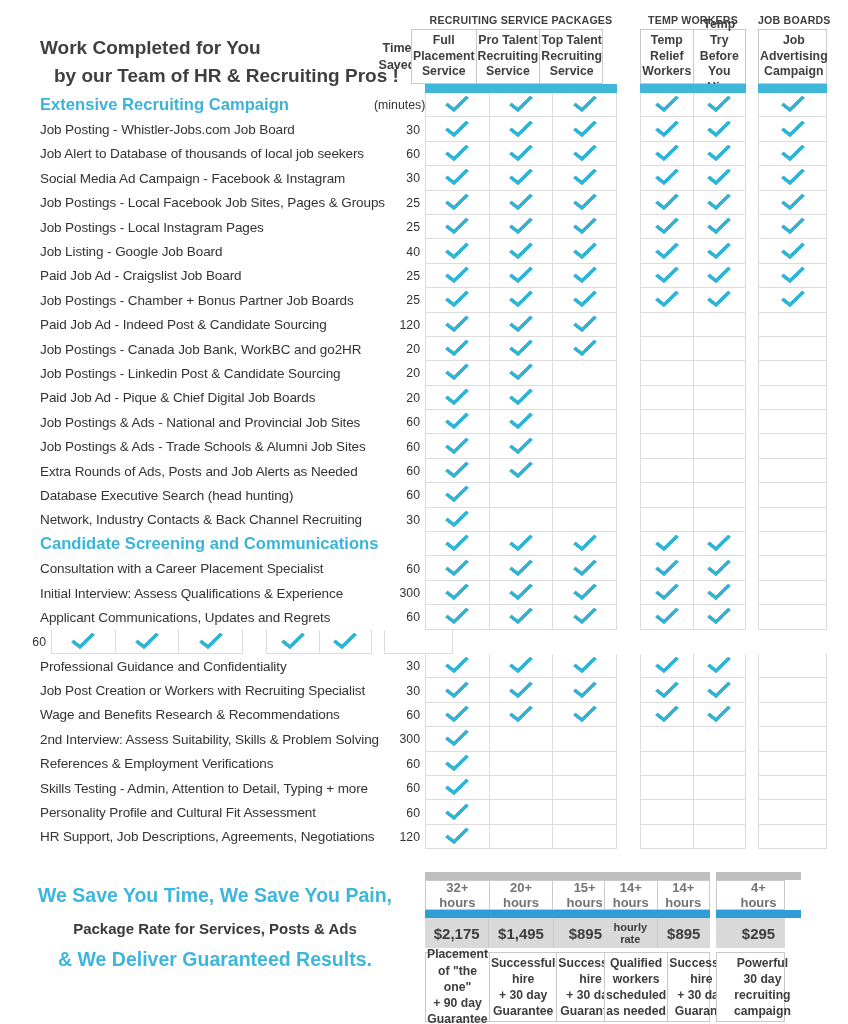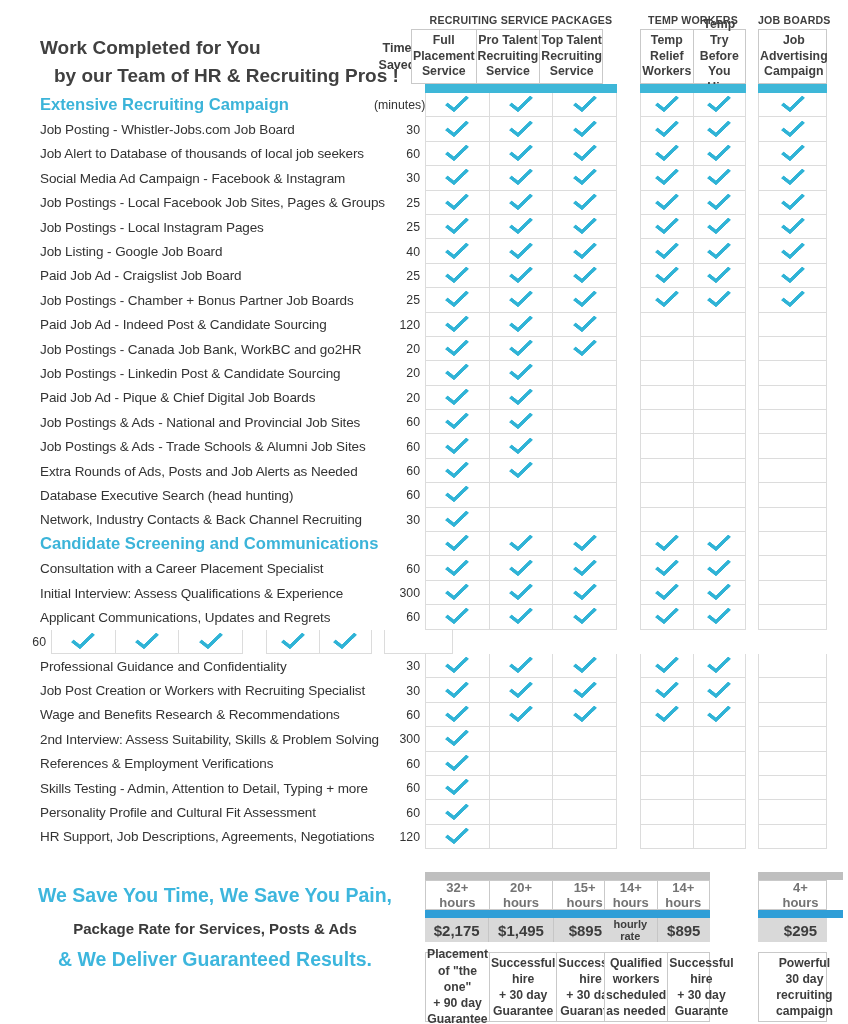--- a/index.html
+++ b/index.html
@@ -44,26 +44,26 @@
   .band.b2{margin-left:23px;width:106px;}
   .band.b3{margin-left:12px;width:69px;}
   .cell{flex:1;border-right:1px solid #dcdcdc;border-bottom:1px solid #dcdcdc;box-sizing:border-box;
         display:flex;align-items:center;justify-content:center;background:#fff;}
   .check{display:block;width:8px;height:17px;border-right:4px solid #2fb3d6;border-bottom:4px solid #2fb3d6;
          transform:rotate(38deg) skewX(-8deg);margin-top:-6px;border-radius:1px;}
 
   
   .graybar{position:absolute;top:872px;height:8px;background:#bfbfbf;}
   .bluebar{position:absolute;top:910px;height:8px;background:#2f9ed7;}
-  .g1{left:425px;width:192px;} .g2{left:604px;width:106px;} .g3{left:758px;width:69px;padding-left:16px;}
+  .g1{left:425px;width:192px;} .g2{left:604px;width:106px;} .g3{left:716px;width:69px;padding-left:16px;}
 
   .sumgroup{position:absolute;display:flex;box-sizing:border-box;}
   .hours{top:880px;height:30px;border:1px solid #c9c9c9;background:#fff;}
   .hours .scell{font-size:13px;font-weight:bold;color:#737373;}
-  .prices{top:918px;height:24px;background:#d9d9d9;}
+  .prices{top:918px;height:30px;background:#d9d9d9;}
   .prices .scell{font-size:15px;font-weight:bold;color:#3d3d3d;border-left:1px solid #c6c6c6;}
   .prices .scell:first-child{border-left:none;}
   .prices .scell.small{font-size:11px;}
   .guar{top:952px;height:70px;border:1px solid #c9c9c9;background:#fff;}
   .guar .scell{font-size:12.2px;font-weight:600;color:#3d3d3d;line-height:1.33;white-space:pre-line;}
   .scell{flex:1;display:flex;align-items:center;justify-content:center;text-align:center;
          box-sizing:border-box;padding:1px;}
   .hours .scell,.guar .scell{border-left:1px solid #c9c9c9;}
   .hours .scell:first-child,.guar .scell:first-child{border-left:none;}
 

